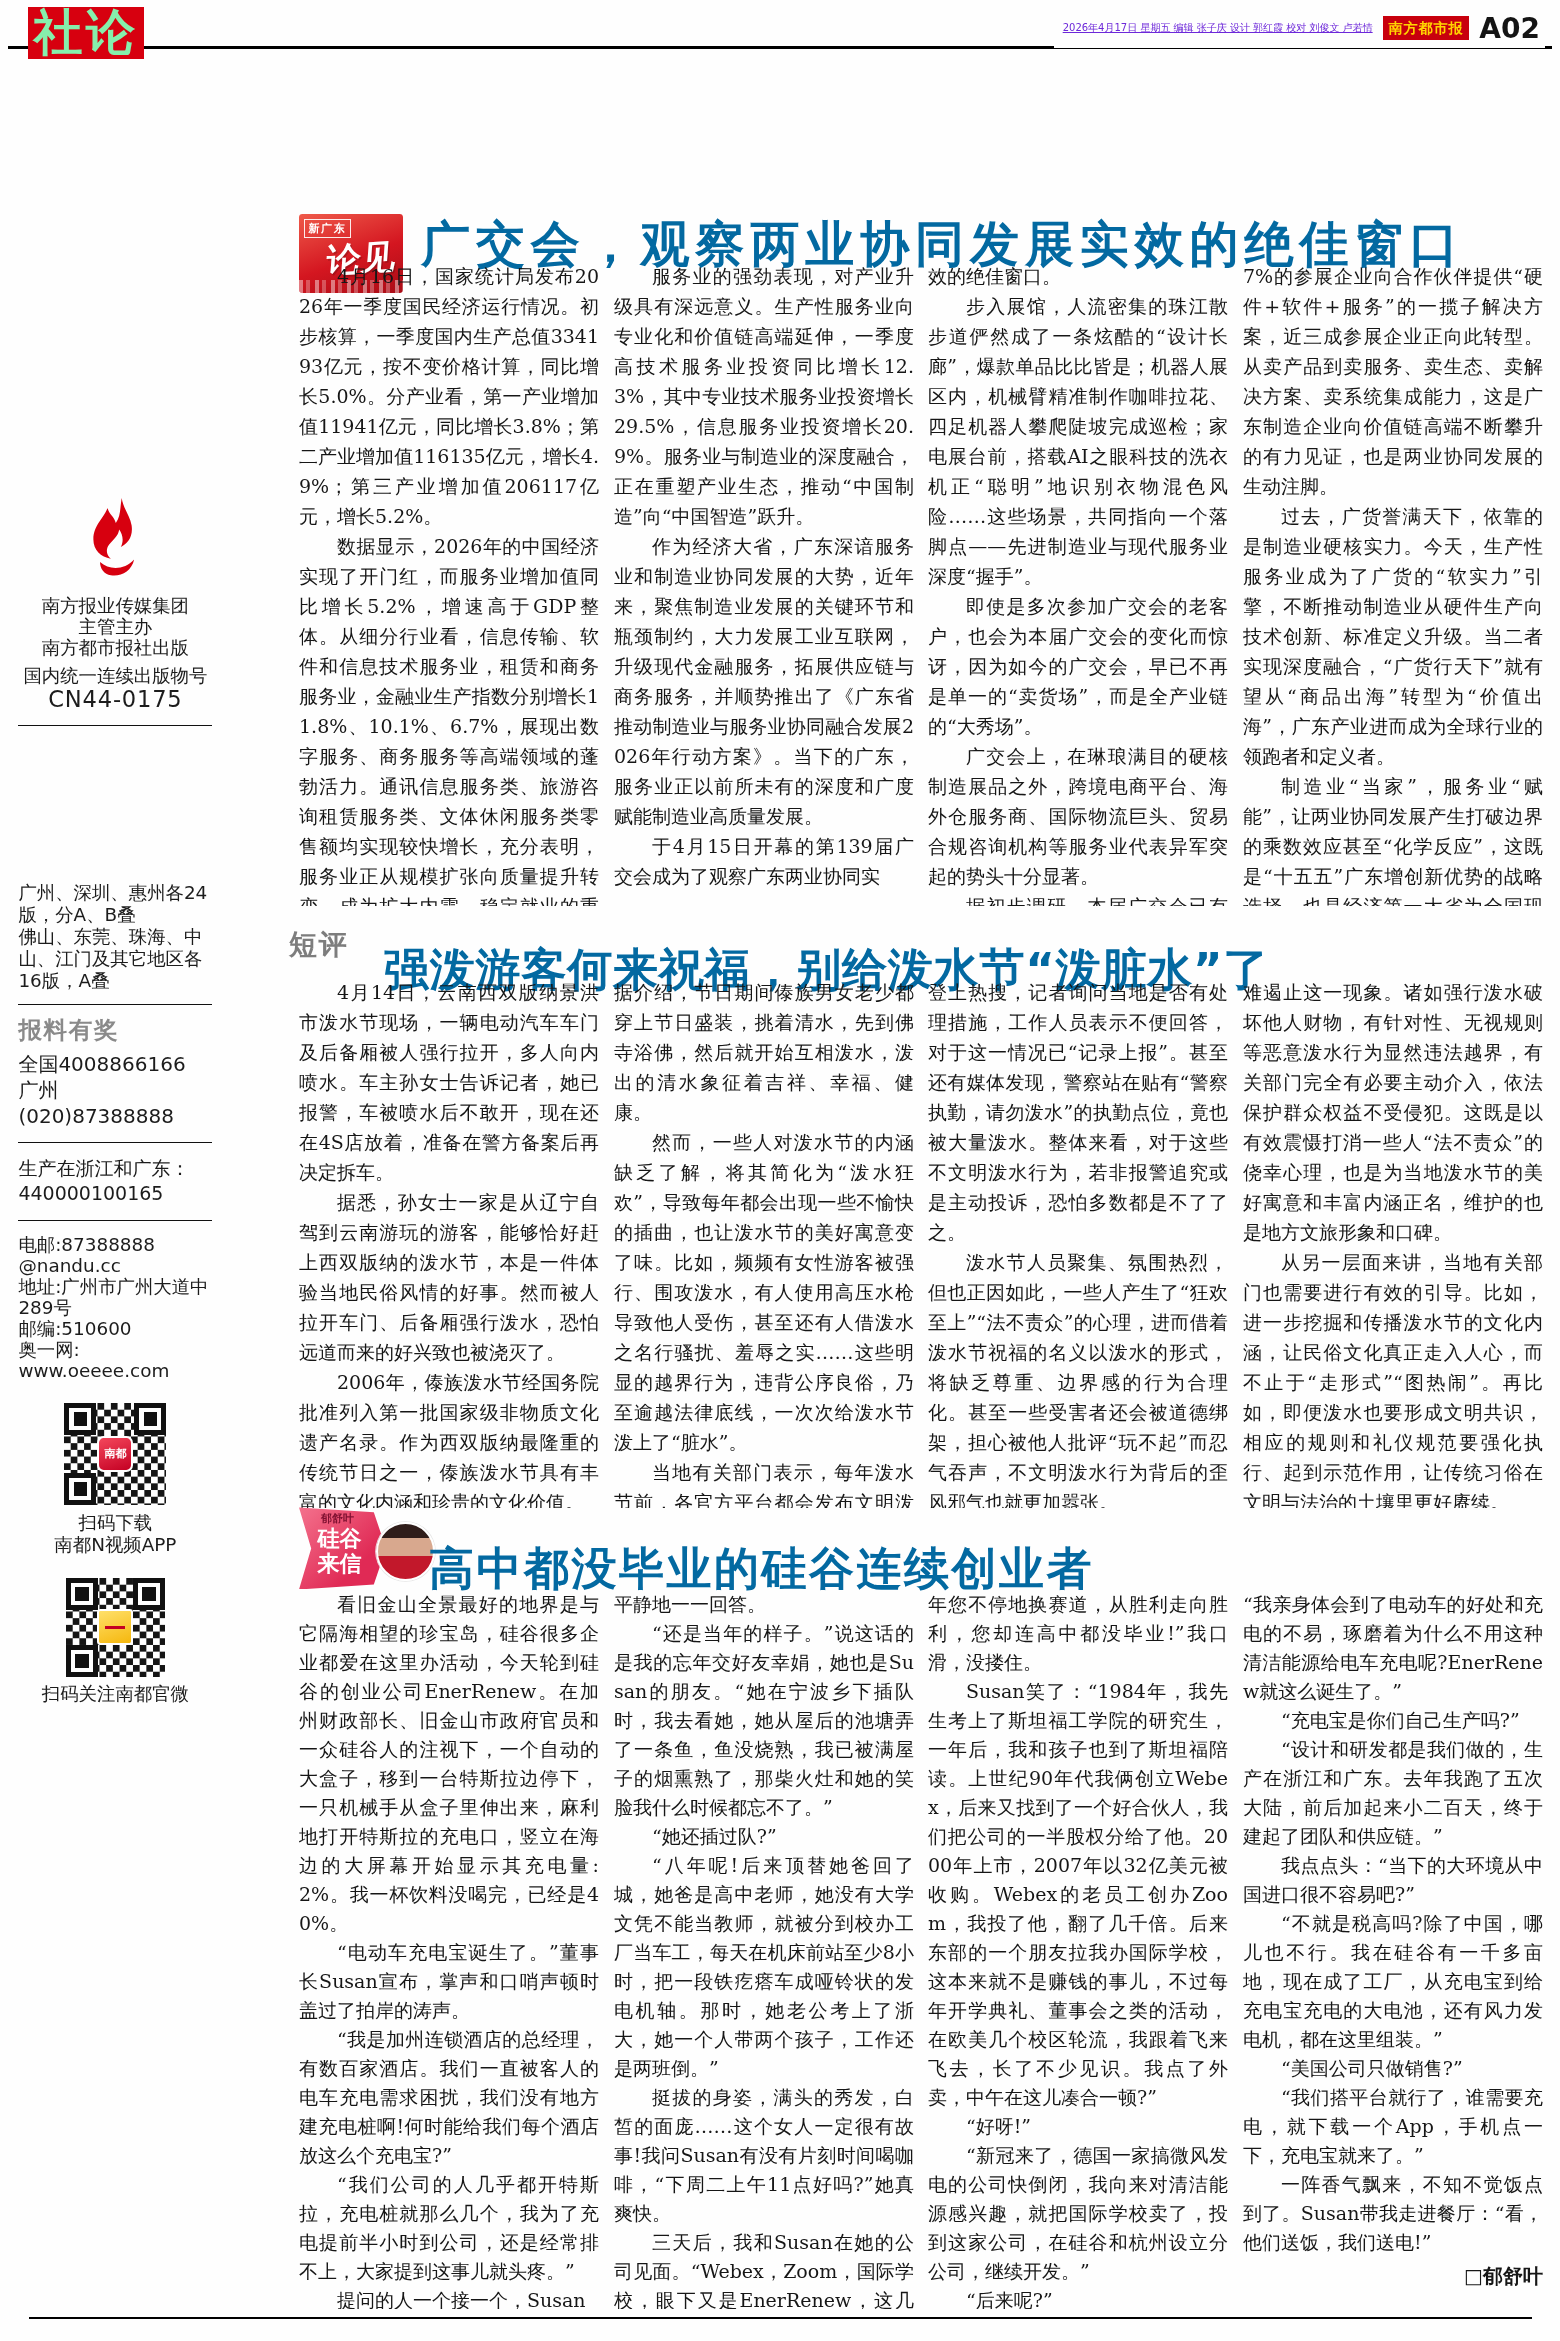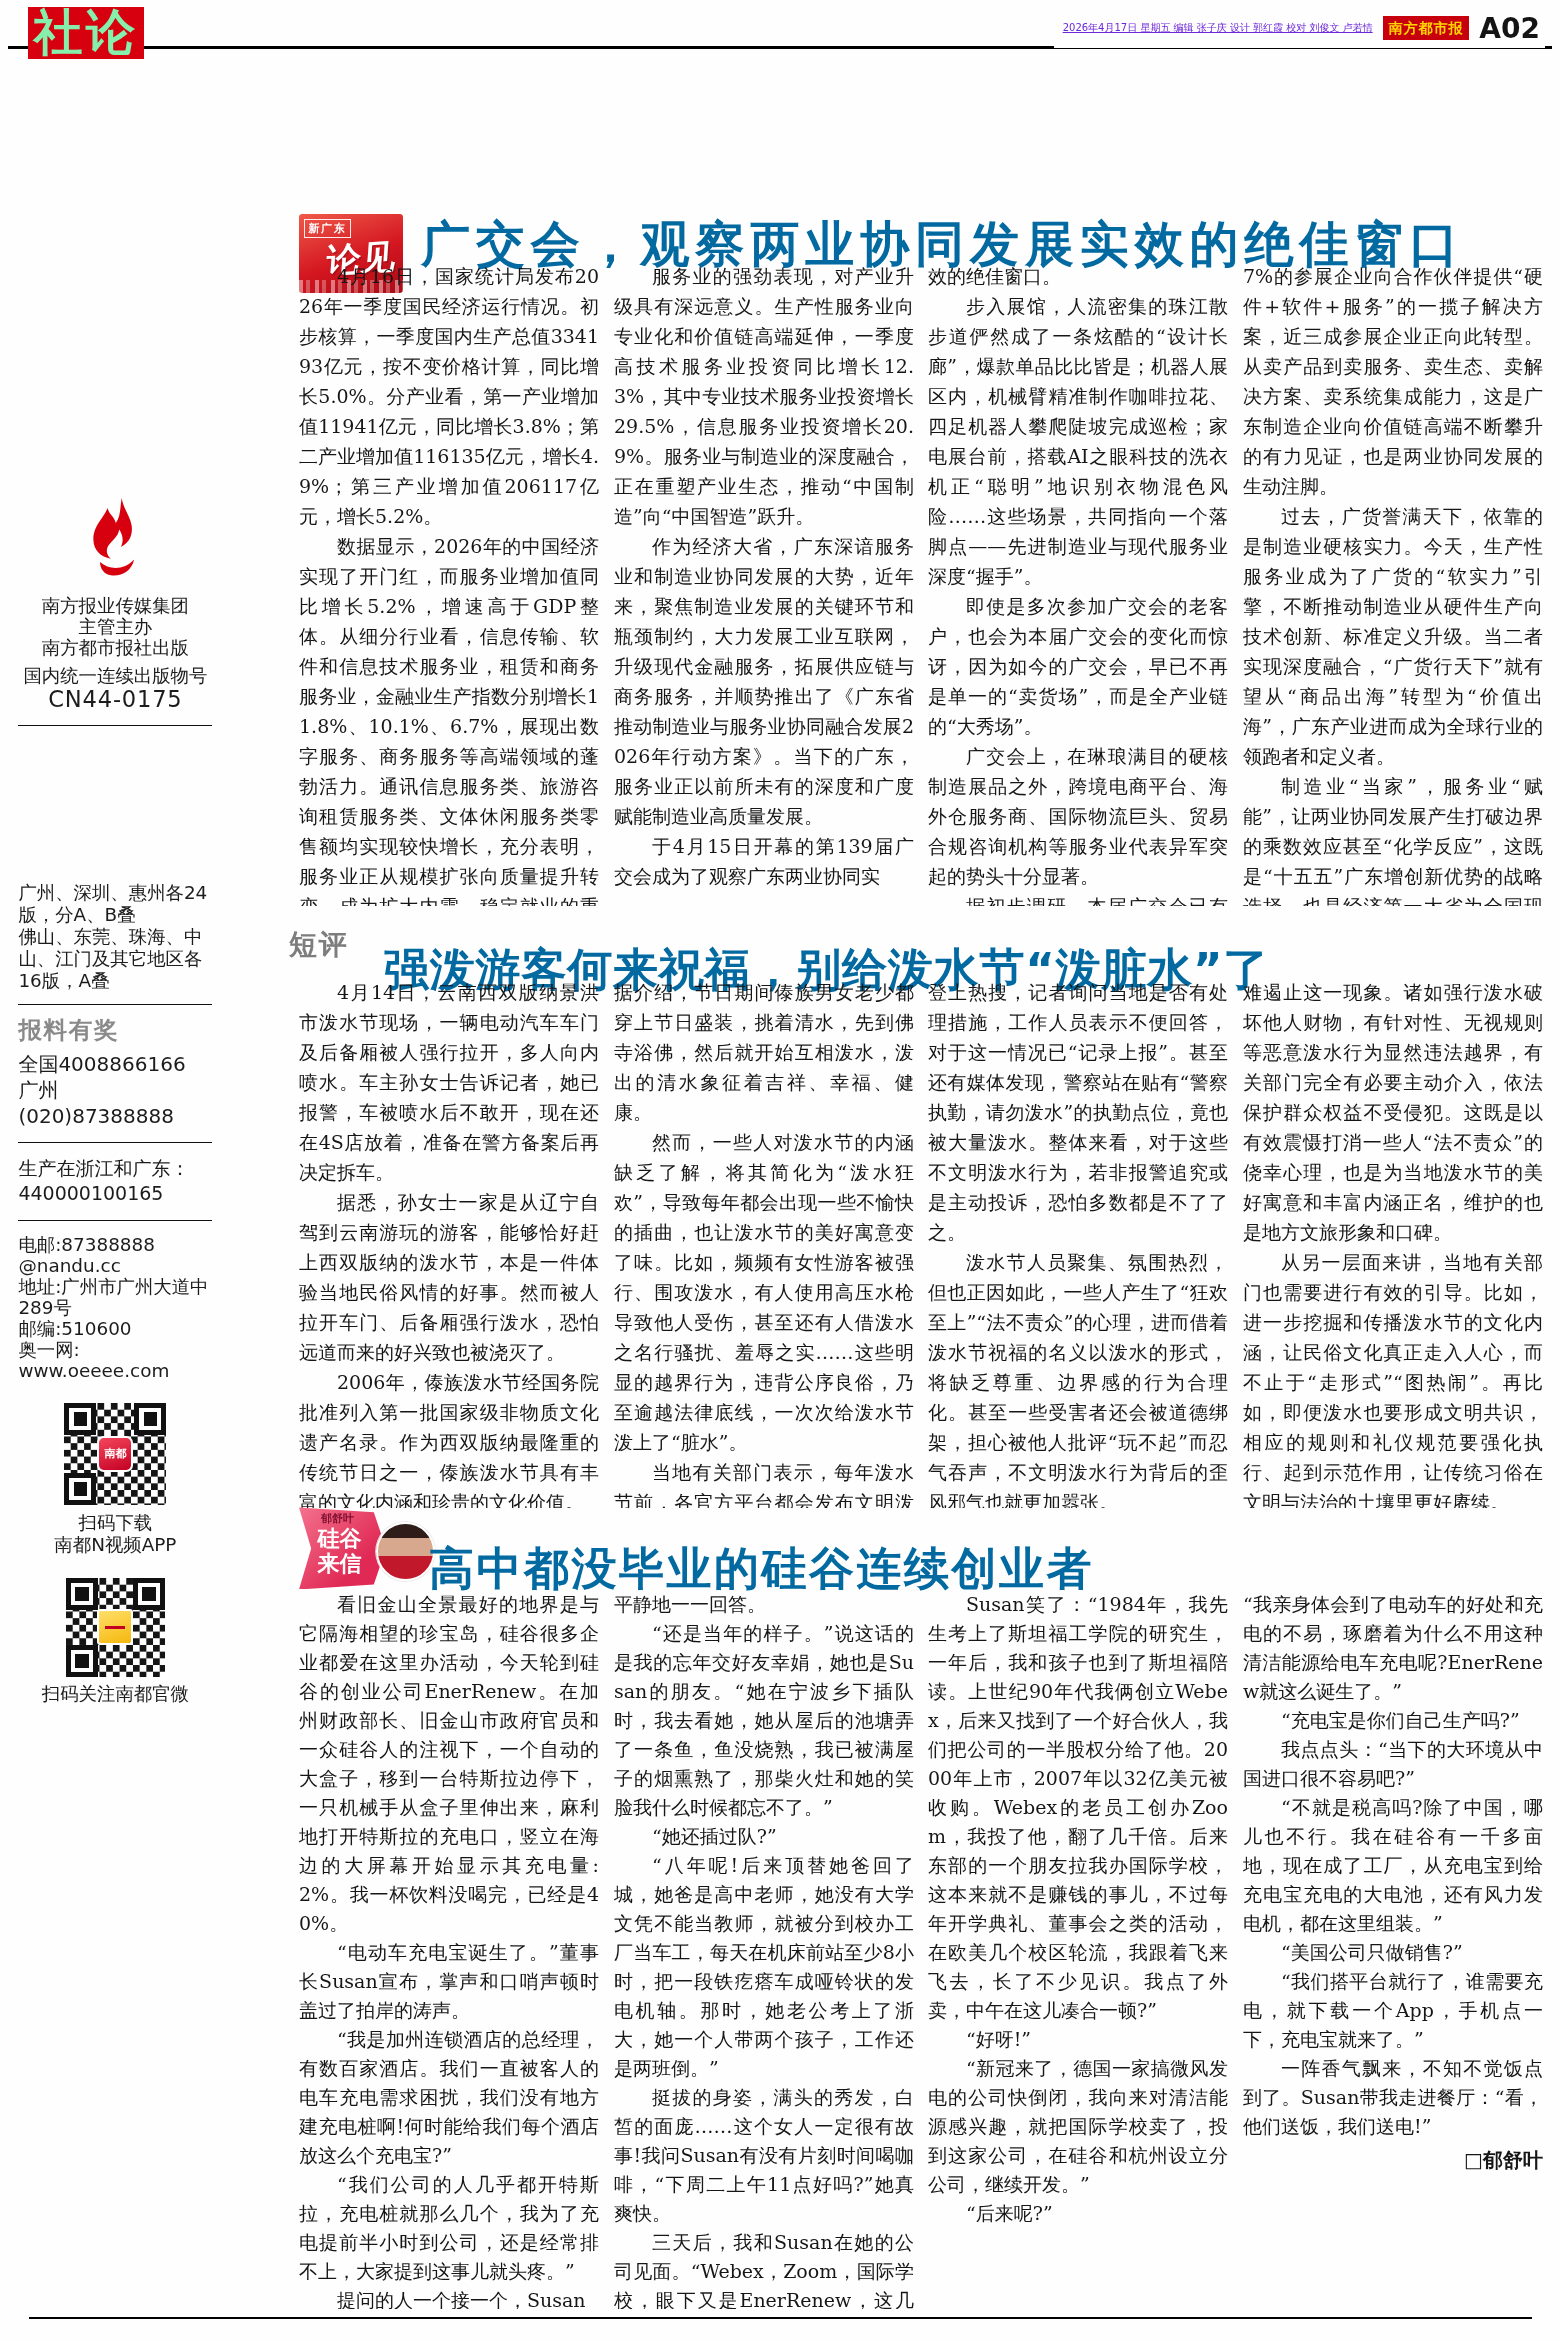--- a/index.html
+++ b/index.html
@@ -256,28 +256,30 @@
       </div>
     <div class="col c2">
         <p class="para cont">平静地一一回答。</p>
         <p class="para">“还是当年的样子。”说这话的是我的忘年交好友幸娟，她也是Susan的朋友。“她在宁波乡下插队时，我去看她，她从屋后的池塘弄了一条鱼，鱼没烧熟，我已被满屋子的烟熏熟了，那柴火灶和她的笑脸我什么时候都忘不了。”</p>
         <p class="para">“她还插过队?”</p>
         <p class="para">“八年呢!后来顶替她爸回了城，她爸是高中老师，她没有大学文凭不能当教师，就被分到校办工厂当车工，每天在机床前站至少8小时，把一段铁疙瘩车成哑铃状的发电机轴。那时，她老公考上了浙大，她一个人带两个孩子，工作还是两班倒。”</p>
         <p class="para">挺拔的身姿，满头的秀发，白皙的面庞……这个女人一定很有故事!我问Susan有没有片刻时间喝咖啡，“下周二上午11点好吗?”她真爽快。</p>
         <p class="para">三天后，我和Susan在她的公司见面。“Webex，Zoom，国际学校，眼下又是EnerRenew，这几十</p>
       </div>
     <div class="col c3">
+        <p class="para cont">年您不停地换赛道，从胜利走向胜利，您却连高中都没毕业!”我口滑，没搂住。</p>
         <p class="para">Susan笑了：“1984年，我先生考上了斯坦福工学院的研究生，一年后，我和孩子也到了斯坦福陪读。上世纪90年代我俩创立Webex，后来又找到了一个好合伙人，我们把公司的一半股权分给了他。2000年上市，2007年以32亿美元被收购。Webex的老员工创办Zoom，我投了他，翻了几千倍。后来东部的一个朋友拉我办国际学校，这本来就不是赚钱的事儿，不过每年开学典礼、董事会之类的活动，在欧美几个校区轮流，我跟着飞来飞去，长了不少见识。我点了外卖，中午在这儿凑合一顿?”</p>
         <p class="para">“好呀!”</p>
         <p class="para">“新冠来了，德国一家搞微风发电的公司快倒闭，我向来对清洁能源感兴趣，就把国际学校卖了，投到这家公司，在硅谷和杭州设立分公司，继续开发。”</p>
         <p class="para">“后来呢?”</p>
       </div>
     <div class="col c4">
     <p class="para cont">“我亲身体会到了电动车的好处和充电的不易，琢磨着为什么不用这种清洁能源给电车充电呢?EnerRenew就这么诞生了。”</p>
         <p class="para">“充电宝是你们自己生产吗?”</p>
+        <p class="para">“设计和研发都是我们做的，生产在浙江和广东。去年我跑了五次大陆，前后加起来小二百天，终于建起了团队和供应链。”</p>
         <p class="para">我点点头：“当下的大环境从中国进口很不容易吧?”</p>
         <p class="para">“不就是税高吗?除了中国，哪儿也不行。我在硅谷有一千多亩地，现在成了工厂，从充电宝到给充电宝充电的大电池，还有风力发电机，都在这里组装。”</p>
         <p class="para">“美国公司只做销售?”</p>
         <p class="para">“我们搭平台就行了，谁需要充电，就下载一个App，手机点一下，充电宝就来了。”</p>
         <p class="para">一阵香气飘来，不知不觉饭点到了。Susan带我走进餐厅：“看，他们送饭，我们送电!”</p>
         <div class="sig">□郁舒叶</div>
       </div>
   </section>
 
   <div class="bottom-rule"></div>

